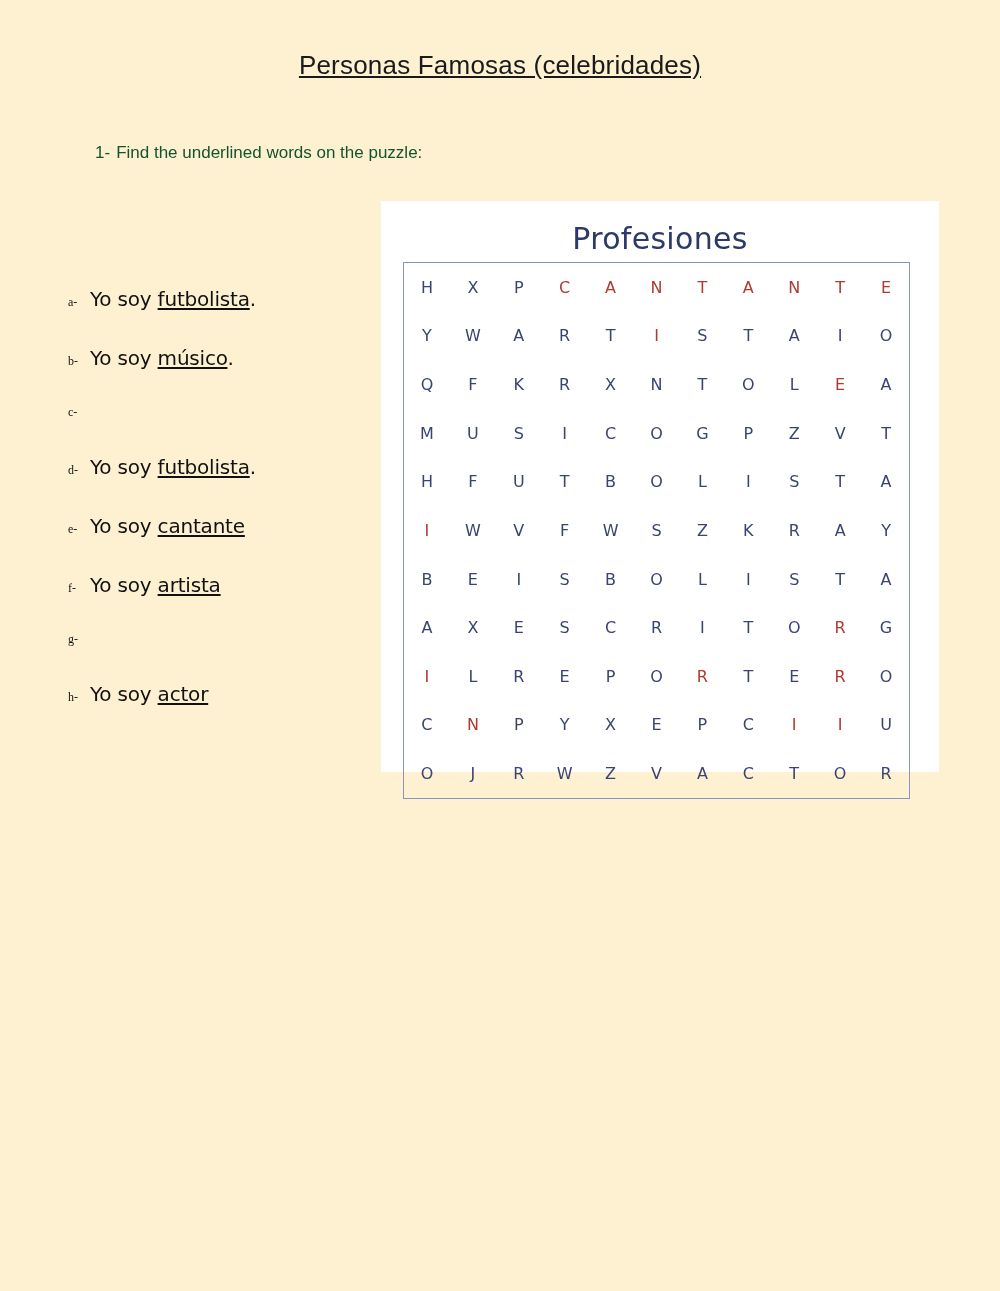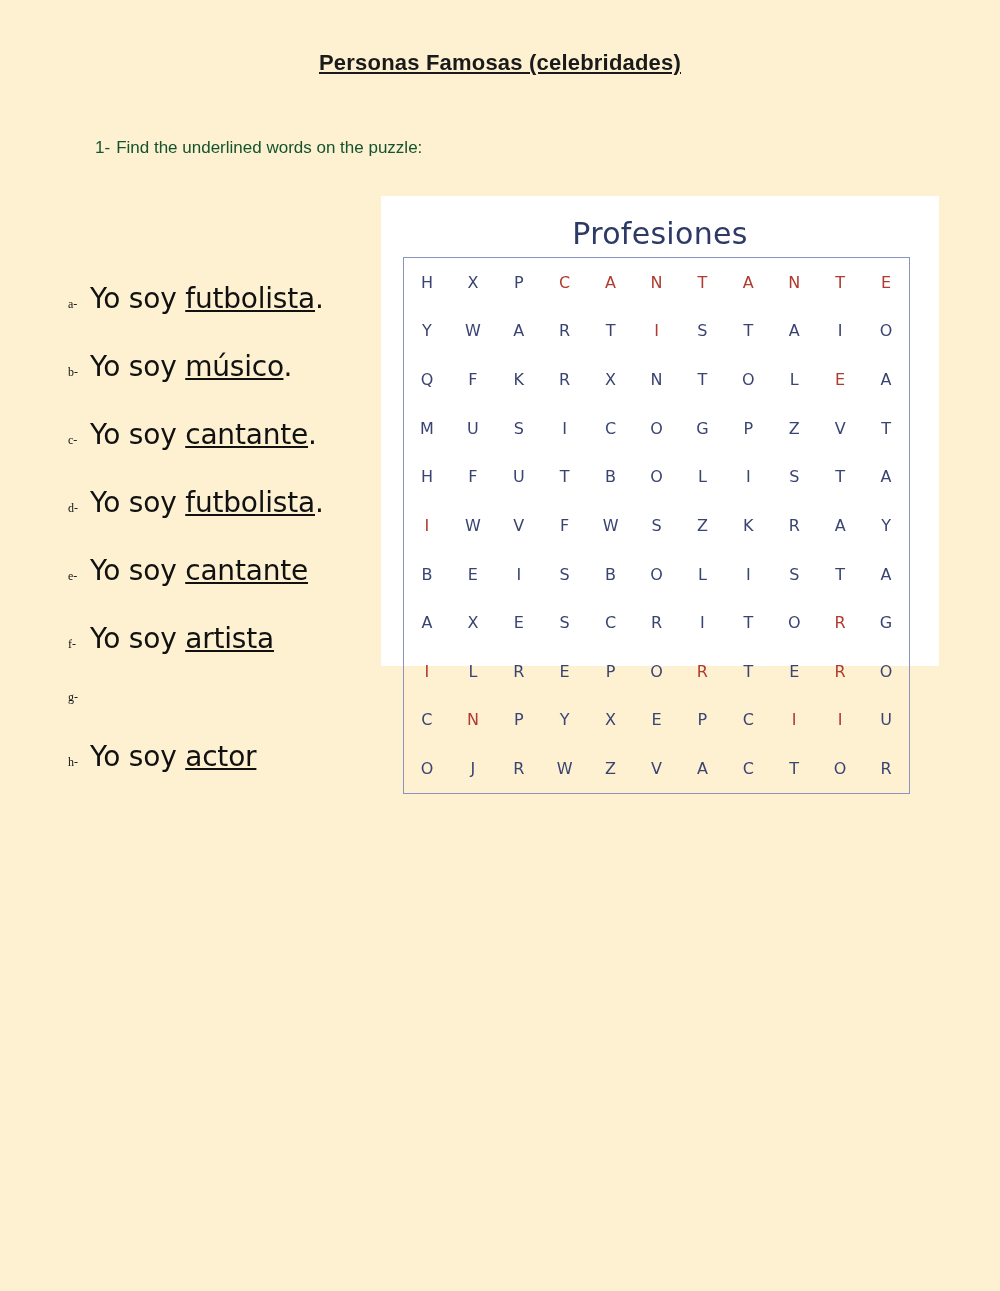--- a/index.html
+++ b/index.html
@@ -10,22 +10,22 @@
     width: 1000px;
     height: 1291px;
     background: #fdf1d2;
     font-family: "Liberation Sans", sans-serif;
     position: relative;
     overflow: hidden;
   }
 
   #worksheet-title {
     text-align: center;
-    font-size: 22px;
-    font-weight: bold;
+    font-size: 26px;
+    font-weight: normal;
     color: #1a1a1a;
     text-decoration: underline;
     margin-top: 50px;
     letter-spacing: 0.2px;
   }
 
   #instruction {
     margin-top: 62px;
     margin-left: 95px;
     font-size: 17px;
@@ -53,37 +53,37 @@
     margin-bottom: 35px;
   }
   .sentence-letter {
     font-size: 12px;
     color: #111;
     width: 22px;
     flex: 0 0 22px;
     font-family: "Liberation Serif", serif;
   }
   .sentence-text {
-    font-size: 28px;
+    font-size: 20px;
     color: #111;
     font-family: "DejaVu Sans", sans-serif;
     letter-spacing: -0.2px;
   }
   .sentence-text u {
     text-decoration: underline;
     text-underline-offset: 2px;
   }
 
   
   #puzzle-card {
     position: absolute;
     left: 381px;
     top: 2px;
     width: 558px;
-    height: 470px;
+    height: 571px;
     background: #ffffff;
     box-sizing: border-box;
   }
   #puzzle-title {
     text-align: center;
     font-size: 30px;
     color: #2d3a66;
     font-family: "DejaVu Sans", sans-serif;
     padding-top: 20px;
     letter-spacing: 0.3px;
@@ -130,21 +130,20 @@
       <div class="sentence-row">
         <span class="sentence-letter">a-</span>
         <span class="sentence-text"><span>Yo soy </span><u>futbolista</u><span>.</span></span>
       </div>
       <div class="sentence-row">
         <span class="sentence-letter">b-</span>
         <span class="sentence-text"><span>Yo soy </span><u>músico</u><span>.</span></span>
       </div>
       <div class="sentence-row">
         <span class="sentence-letter">c-</span>
-        <span class="sentence-text"><span>Yo soy </span><u>cantante</u><span>.</span></span>
       </div>
       <div class="sentence-row">
         <span class="sentence-letter">d-</span>
         <span class="sentence-text"><span>Yo soy </span><u>futbolista</u><span>.</span></span>
       </div>
       <div class="sentence-row">
         <span class="sentence-letter">e-</span>
         <span class="sentence-text"><span>Yo soy </span><u>cantante</u><span></span></span>
       </div>
       <div class="sentence-row">

